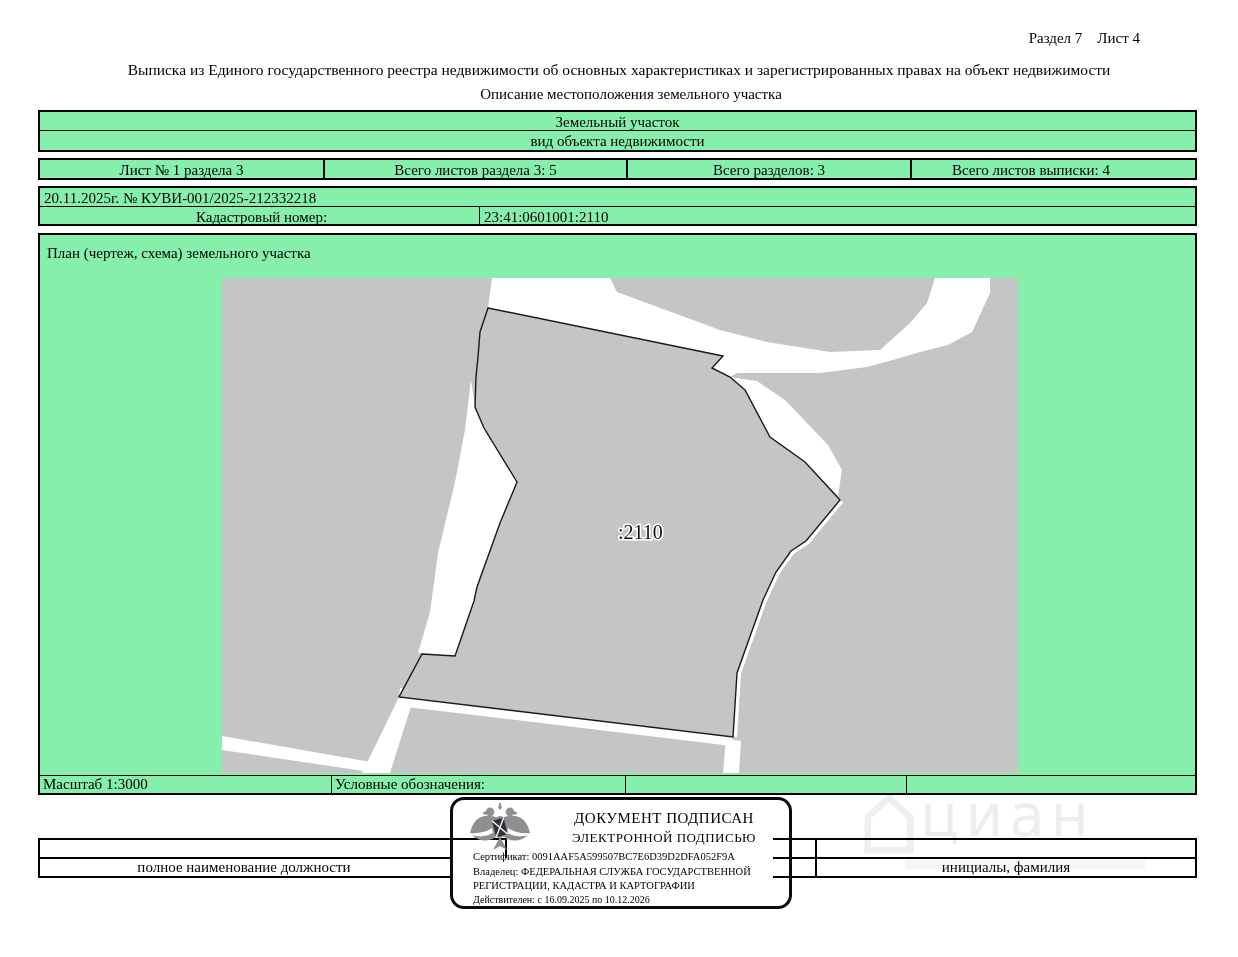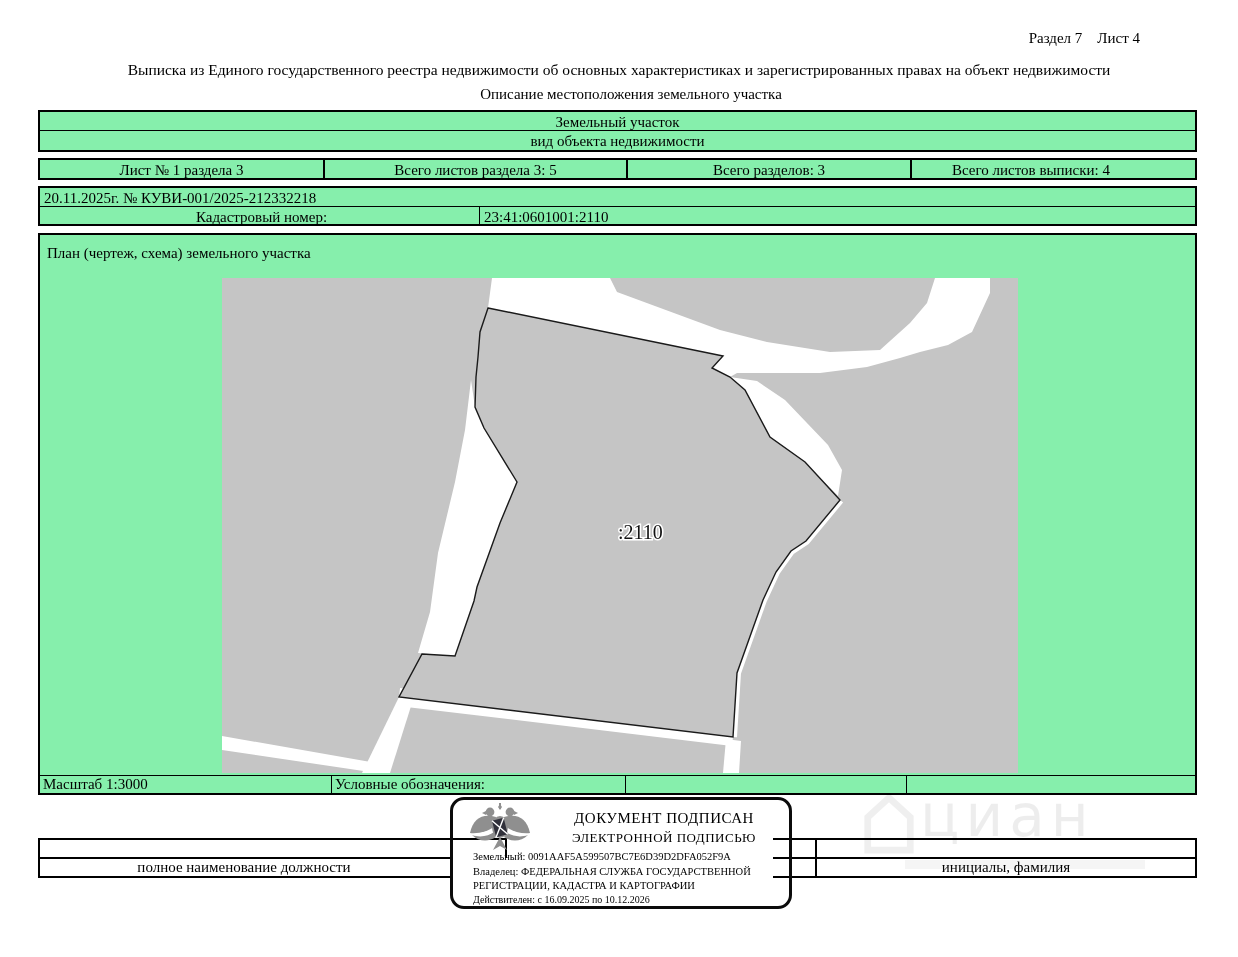--- a/index.html
+++ b/index.html
@@ -169,19 +169,19 @@
         <ellipse cx="33" cy="25" rx="8" ry="11"></ellipse>
         <path d="M33 35 L26 48 L33 44 L40 48 Z"></path>
       </g>
       <g transform="rotate(-14 33 26)">
         <rect x="27" y="17" width="12" height="17" fill="#30303a"></rect>
         <path d="M27 17 L39 34 M39 17 L27 34" stroke="#ffffff" stroke-width="1.4"></path>
       </g>
     </svg>
     <div class="head">ДОКУМЕНТ ПОДПИСАН</div>
     <div class="head2">ЭЛЕКТРОННОЙ ПОДПИСЬЮ</div>
-    <div class="small cert">Земельный: 0091AAF5A599507BC7E6D39D2DFA052F9A</div>
+    <div class="small cert">Сертификат: 0091AAF5A599507BC7E6D39D2DFA052F9A</div>
     <div class="small own1">Владелец: ФЕДЕРАЛЬНАЯ СЛУЖБА ГОСУДАРСТВЕННОЙ</div>
     <div class="small own2">РЕГИСТРАЦИИ, КАДАСТРА И КАРТОГРАФИИ</div>
     <div class="small valid">Действителен: с 16.09.2025 по 10.12.2026</div>
   </div>
 
 </div>
 
 </body></html>

